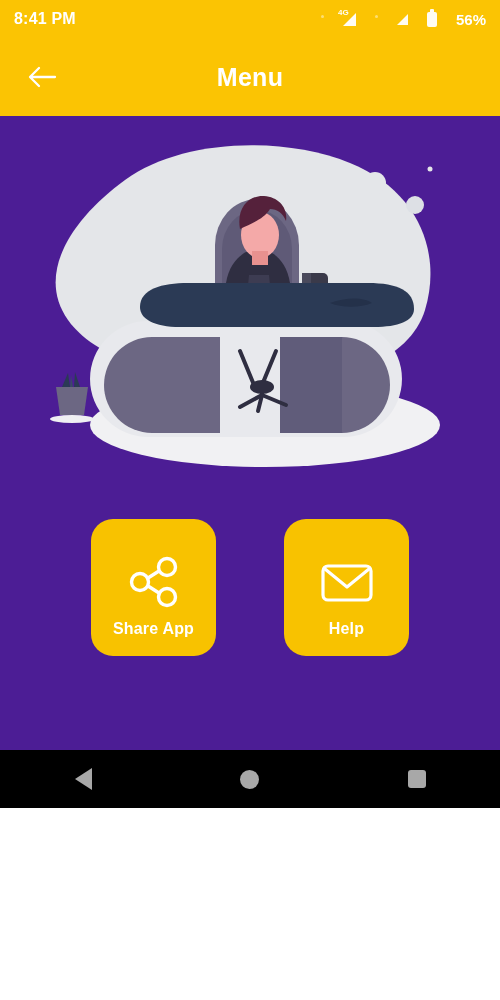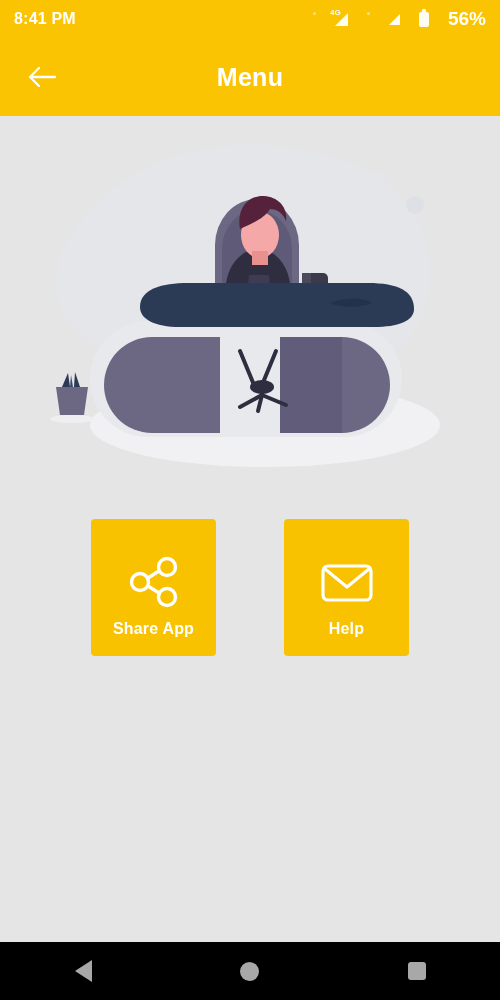--- a/index.html
+++ b/index.html
@@ -4,22 +4,22 @@
 <style>
   * { margin:0; padding:0; box-sizing:border-box; }
   html, body {
     width:500px; height:1000px;
     background:#ffffff;
     font-family:"Liberation Sans", sans-serif;
     overflow:hidden;
   }
   #screen {
     position:relative;
-    width:500px; height:1000px;
-    background:#e5e5e5;
+    width:500px; height:808px;
+    background:#4c1d95;
   }
 
   
   #status-bar {
     position:absolute; top:0; left:0;
     width:500px; height:38px;
     background:#FBC403;
     display:flex; align-items:center;
     justify-content:space-between;
     padding:0 14px;
@@ -61,21 +61,21 @@
     position:relative;
   }
   .battery:before {
     content:""; position:absolute;
     top:-3px; left:3px;
     width:4px; height:3px;
     background:rgba(255,255,255,0.95);
     border-radius:1px 1px 0 0;
   }
   #battery-pct {
-    color:#ffffff; font-size:19px; font-weight:bold;
+    color:#ffffff; font-size:15px; font-weight:bold;
   }
 
   
   #app-bar {
     position:absolute; top:38px; left:0;
     width:500px; height:78px;
     background:#FBC403;
     display:flex; align-items:center;
   }
   #back-button {
@@ -108,21 +108,21 @@
     display:grid;
     grid-template-columns:125px 125px;
     grid-template-rows:137px 137px;
     justify-content:center;
     column-gap:68px;
     row-gap:33px;
   }
   .menu-card {
     width:125px; height:137px;
     background:#F8C200;
-    border-radius:4px;
+    border-radius:22px;
     display:flex;
     flex-direction:column;
     align-items:center;
     justify-content:center;
     cursor:pointer;
     padding-top:12px;
   }
   .card-icon {
     height:62px;
     display:flex; align-items:center; justify-content:center;

